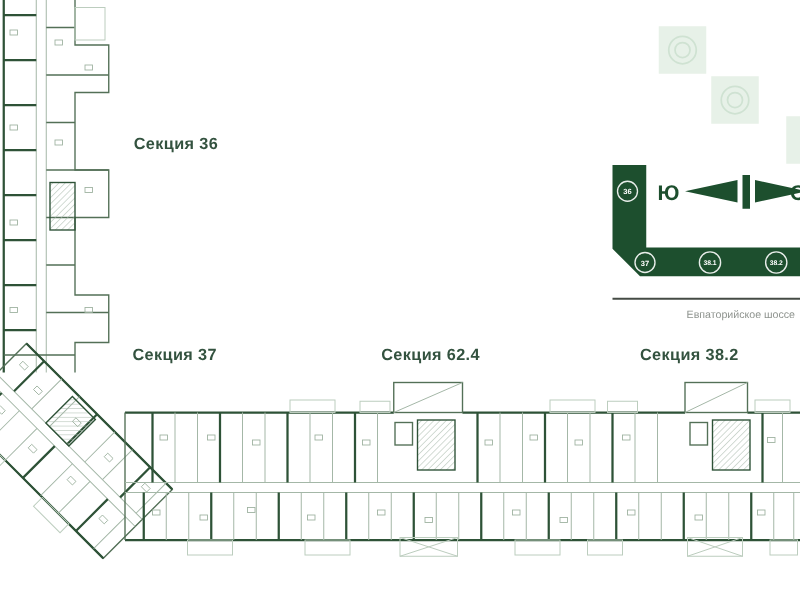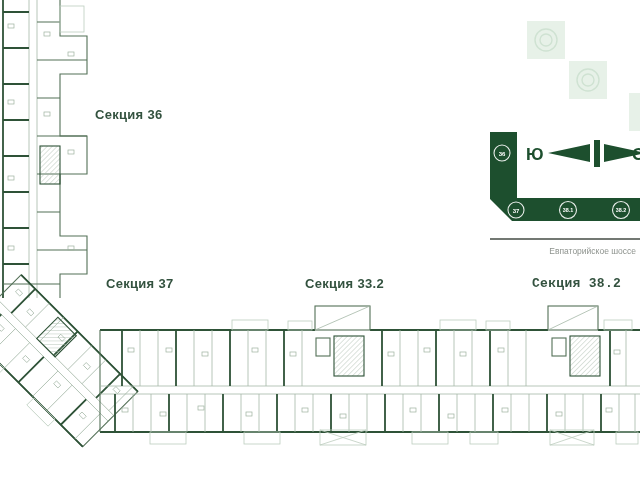--- a/index.html
+++ b/index.html
@@ -188,17 +188,17 @@
         <rect class="tri" x="594" y="140" width="6" height="27"></rect>
         <polygon class="tri" points="604,144 604,162 646,153"></polygon>
         <text class="cletter" x="632" y="160" text-anchor="start">С</text>
       </g>
 
       <line class="roadline" x1="490" y1="239" x2="640" y2="239"></line>
       <text class="roadtext" x="636" y="254" text-anchor="end">Евпаторийское шоссе</text>
     </g>
   </svg>
 
-  <div class="sec-label" style="left:95px;top:107px;">Секция 36</div>
+  <div class="sec-label" style="left:107px;top:107px;">Секция 36</div>
   <div class="sec-label" style="left:106px;top:276px;">Секция 37</div>
-  <div class="sec-label" style="left:305px;top:276px;">Секция 33.2</div>
-  <div class="sec-label" style="left:532px;top:276px;font-family:Liberation Mono, monospace;">Секция 38.2</div>
+  <div class="sec-label" style="left:305px;top:276px;">Секция 62.4</div>
+  <div class="sec-label" style="left:512px;top:276px;">Секция 38.2</div>
 </div>
 
 </body></html>

